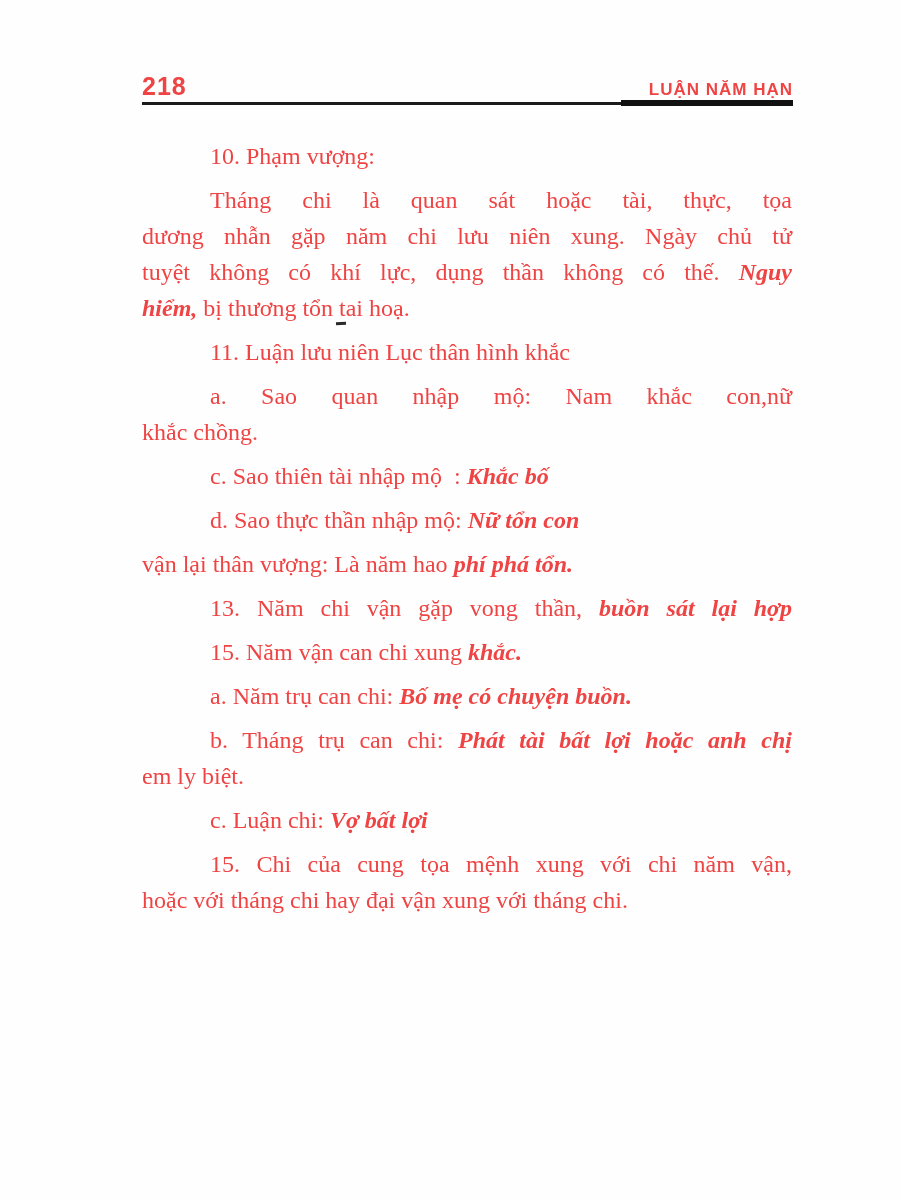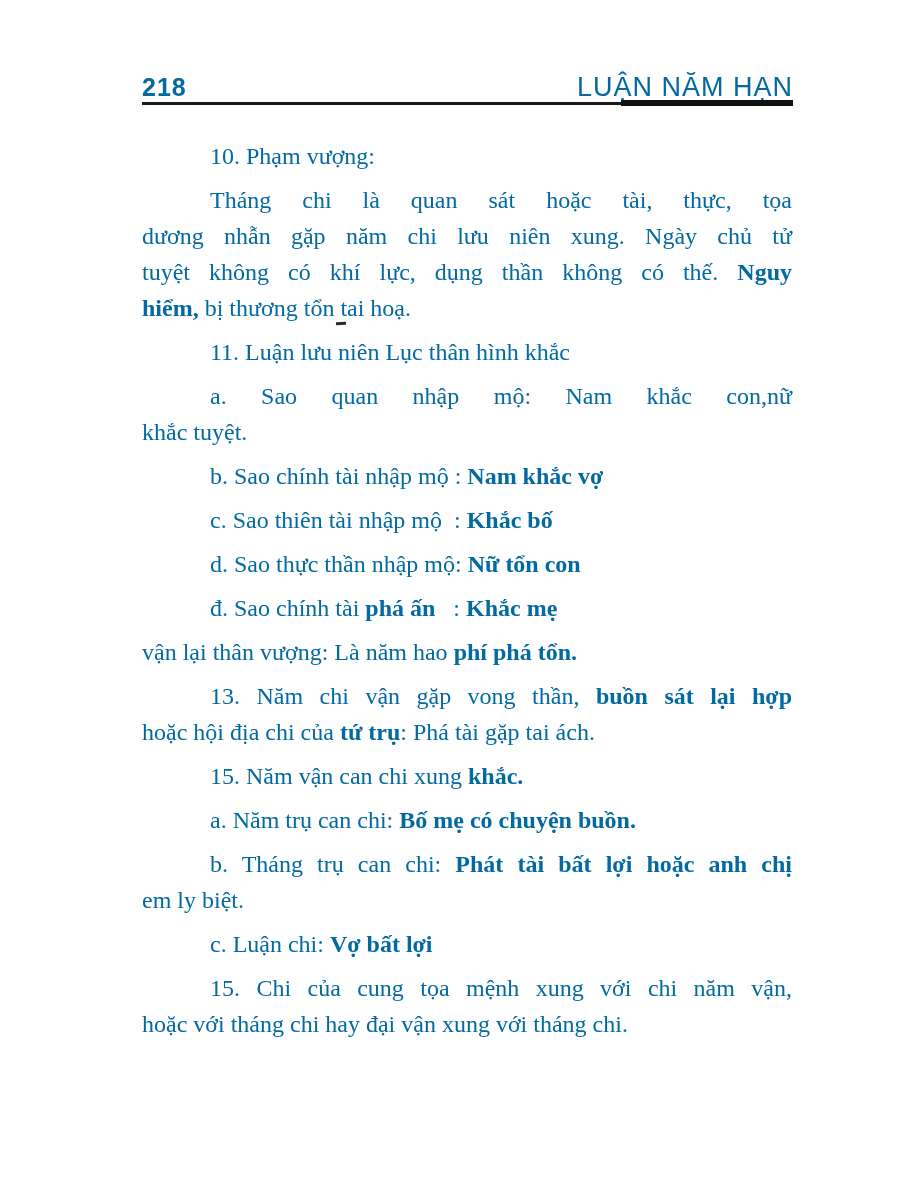--- a/index.html
+++ b/index.html
@@ -7,41 +7,41 @@
     padding: 0;
     background: #ffffff;
   }
   .page {
     position: relative;
     width: 901px;
     height: 1200px;
     background: #fefefe;
     overflow: hidden;
     font-family: "Liberation Serif", serif;
-    color: #0369a1;
+    color: #ef4444;
   }
   
   .header {
     position: absolute;
     left: 142px;
     top: 72px;
     width: 651px;
     display: flex;
     justify-content: space-between;
     align-items: baseline;
     font-family: "Liberation Sans", sans-serif;
   }
   .page-number {
     font-size: 25px;
     font-weight: 600;
     letter-spacing: 1px;
   }
   .running-title {
-    font-size: 27px;
-    font-weight: 400;
+    font-size: 17px;
+    font-weight: 700;
     letter-spacing: 1px;
   }
   .rule {
     position: absolute;
     left: 142px;
     top: 102px;
     width: 651px;
     height: 3px;
     background: #1a1a1a;
   }
@@ -71,20 +71,21 @@
   }
   .line.first {
     padding-left: 68px;
   }
   .line.j {
     text-align: justify;
     text-align-last: justify;
   }
   .seg.bold {
     font-weight: 700;
+    font-style: italic;
   }
   
   .artifact-dash {
     position: absolute;
     left: 336px;
     top: 322px;
     width: 10px;
     height: 3px;
     background: #2a2a2a;
     transform: rotate(-3deg);
@@ -112,40 +113,33 @@
         <div class="line first j"><span class="seg">Tháng chi là quan sát hoặc tài, thực, tọa</span></div>
         <div class="line j"><span class="seg">dương nhẫn gặp năm chi lưu niên xung. Ngày chủ tử</span></div>
         <div class="line j"><span class="seg">tuyệt không có khí lực, dụng thần không có thế. </span><span class="seg bold">Nguy</span></div>
         <div class="line"><span class="seg bold">hiểm,</span><span class="seg"> bị thương tổn tai hoạ.</span></div>
       </div>
       <div class="para">
         <div class="line first"><span class="seg">11. Luận lưu niên Lục thân hình khắc</span></div>
       </div>
       <div class="para">
         <div class="line first j"><span class="seg">a. Sao quan nhập mộ: Nam khắc con,nữ</span></div>
-        <div class="line"><span class="seg">khắc tuyệt.</span></div>
-      </div>
-      <div class="para">
-        <div class="line first"><span class="seg">b. Sao chính tài nhập mộ : </span><span class="seg bold">Nam khắc vợ</span></div>
+        <div class="line"><span class="seg">khắc chồng.</span></div>
       </div>
       <div class="para">
         <div class="line first"><span class="seg">c. Sao thiên tài nhập mộ&nbsp; : </span><span class="seg bold">Khắc bố</span></div>
       </div>
       <div class="para">
         <div class="line first"><span class="seg">d. Sao thực thần nhập mộ: </span><span class="seg bold">Nữ tổn con</span></div>
       </div>
       <div class="para">
-        <div class="line first"><span class="seg">đ. Sao chính tài </span><span class="seg bold">phá ấn</span><span class="seg">&nbsp;&nbsp;&nbsp;: </span><span class="seg bold">Khắc mẹ</span></div>
-      </div>
-      <div class="para">
         <div class="line"><span class="seg">vận lại thân vượng: Là năm hao </span><span class="seg bold">phí phá tổn.</span></div>
       </div>
       <div class="para">
         <div class="line first j"><span class="seg">13. Năm chi vận gặp vong thần, </span><span class="seg bold">buồn sát lại hợp</span></div>
-        <div class="line"><span class="seg">hoặc hội địa chi của </span><span class="seg bold">tứ trụ</span><span class="seg">: Phá tài gặp tai ách.</span></div>
       </div>
       <div class="para">
         <div class="line first"><span class="seg">15. Năm vận can chi xung </span><span class="seg bold">khắc.</span></div>
       </div>
       <div class="para">
         <div class="line first"><span class="seg">a. Năm trụ can chi: </span><span class="seg bold">Bố mẹ có chuyện buồn.</span></div>
       </div>
       <div class="para">
         <div class="line first j"><span class="seg">b. Tháng trụ can chi: </span><span class="seg bold">Phát tài bất lợi hoặc anh chị</span></div>
         <div class="line"><span class="seg">em ly biệt.</span></div>

